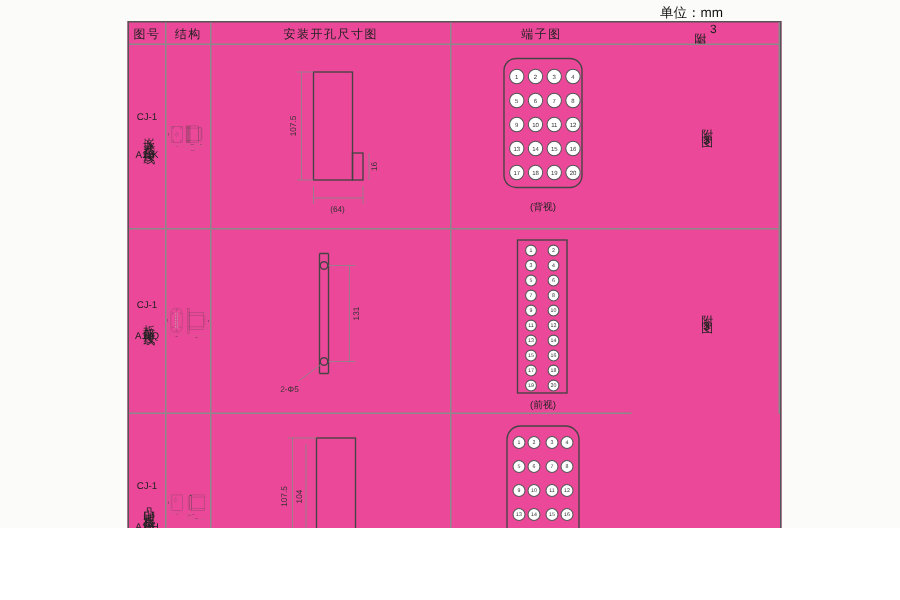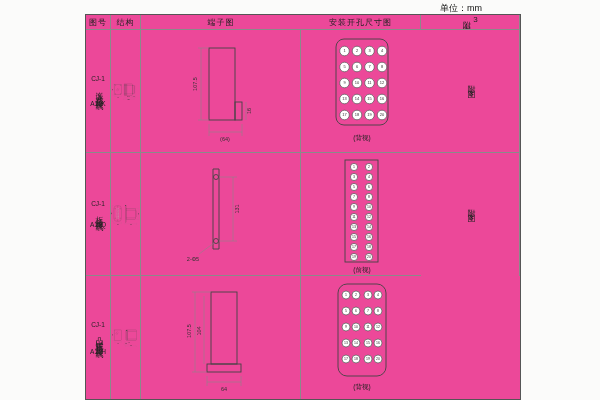--- a/index.html
+++ b/index.html
@@ -1,16 +1,16 @@
 <!DOCTYPE html>
 <html><head>
 <meta charset="utf-8">
 <style>
   html,body { margin:0; padding:0; }
-  .sheet { position:relative; width:600px; height:400px; background:#fbfbfa;
+  .sheet { position:relative; width:600px; height:352px; background:#fbfbfa;
            font-family:"Liberation Sans", sans-serif; color:#222; overflow:hidden; }
   .unit-label { position:absolute; top:2px; left:440px; font-size:9px; color:#111; }
   .doc-table { position:absolute; left:85px; top:14px; display:grid;
                grid-template-columns:25px 30px 160px 120px 99px;
                grid-template-rows:15px 123px 123px 123px;
                border:1px solid #555; background:#ec4899; }
   .cell { border-right:1px solid #8a8a8a; border-bottom:1px solid #8a8a8a;
           box-sizing:border-box; display:flex; align-items:center; justify-content:center;
           overflow:hidden; }
   .nr { border-right:none; } .nb { border-bottom:none; }
@@ -33,22 +33,22 @@
 <body>
 
 <div class="sheet">
 
   <div class="unit-label">单位：mm</div>
 
   <div class="doc-table">
 
     <div class="cell head">图号</div>
     <div class="cell head">结构</div>
+    <div class="cell head">安装开孔尺寸图</div>
     <div class="cell head nr">端子图</div>
-    <div class="cell head">安装开孔尺寸图</div>
 
     <div class="cell c-fig">
       <span class="vert fig-v">附图3</span>
     </div>
     <div class="cell c-struct">
       <span class="model">CJ-1</span>
       <span class="vert struct-v">嵌入式后接线</span>
       <span class="model">A11K</span>
     </div>
 

